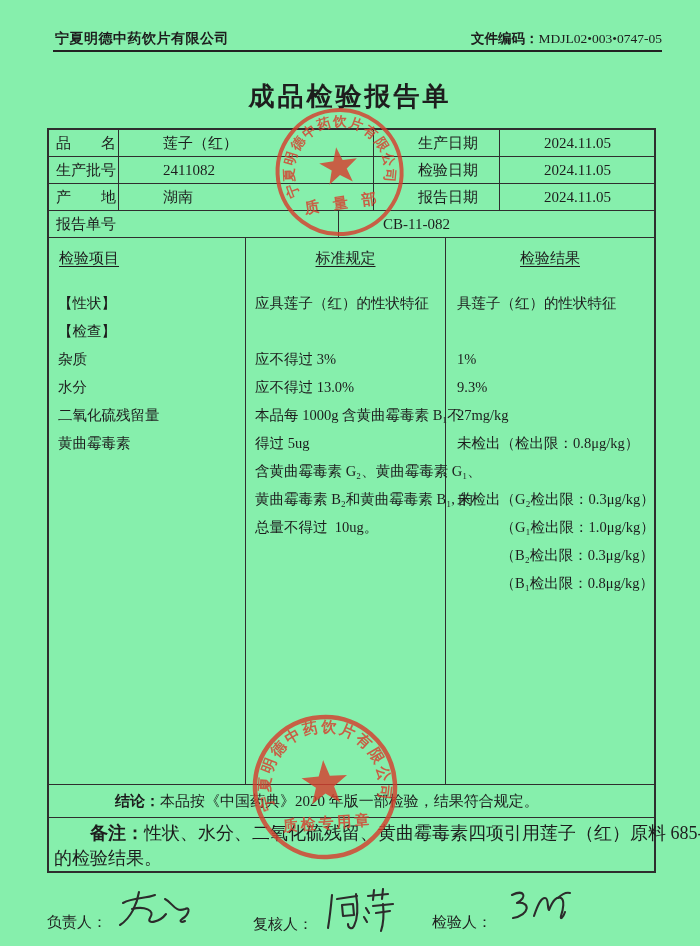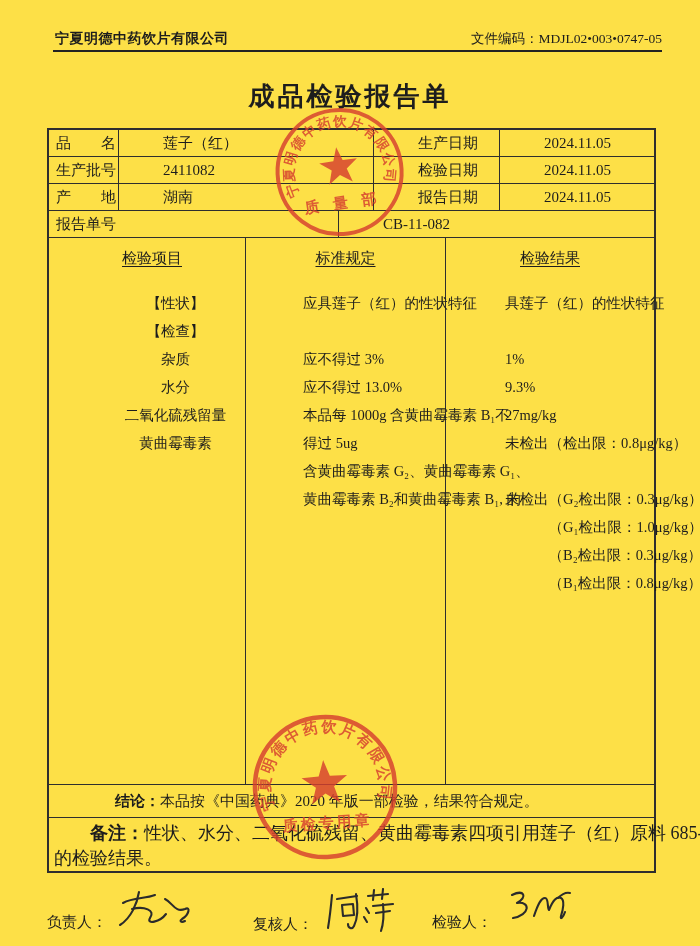--- a/index.html
+++ b/index.html
@@ -1,48 +1,48 @@
 <!DOCTYPE html>
 <html><head>
 <meta charset="utf-8">
 <style>
   html,body { margin:0; padding:0; background:#ffffff; }
   #page {
-    position:relative; width:700px; height:946px; background:#fde047;
+    position:relative; width:700px; height:946px; background:#86efac;
     font-family:"Liberation Serif","DejaVu Serif",serif; color:#1d1d1d;
     overflow:hidden;
   }
   
   .company   { position:absolute; left:55px;  top:30px; font-size:14px; font-weight:600; letter-spacing:.5px; }
   .doccode   { position:absolute; right:38px; top:30px; font-size:13.5px; }
-  .doccode b { font-weight:400;margin-left:32px; }
+  .doccode b { font-weight:700;margin-left:32px; }
   .hrule     { position:absolute; left:53px; right:38px; top:50px; border-top:2px solid #222; }
   .title     { position:absolute; left:0; right:0; top:79px; text-align:center;
                font-size:26px; font-weight:700; letter-spacing:3px; }
   
   .rtable { position:absolute; left:47px; top:128px; width:609px; height:745px;
             border:2px solid #2e2e2e; box-sizing:border-box; font-size:15px; }
   .info-row { display:flex; height:27px; border-bottom:1px solid #2e2e2e; box-sizing:border-box;gap:36px; }
   .cell { display:flex; align-items:center; box-sizing:border-box; padding:0 8px;
           border-right:1px solid #2e2e2e; white-space:pre; overflow:hidden; }
   .c-label  { width:70px;  padding-left:7px; }
   .c-value  { width:219px; }
   .c-label2 { width:90px;  }
   .c-value2 { flex:1; border-right:none; }
   .c-wide   { width:290px; padding-left:7px; }
   
   .cols { display:flex; height:547px; border-bottom:1px solid #2e2e2e; box-sizing:border-box; }
   .col  { position:relative; box-sizing:border-box; }
-  .col1 { width:197px; border-right:1px solid #2e2e2e;text-align:center; }
+  .col1 { width:197px; border-right:1px solid #2e2e2e; }
   .col2 { width:200px; border-right:1px solid #2e2e2e; }
   .col3 { flex:1; }
   .col-header { margin-top:11px; font-size:15px; text-decoration:underline; text-underline-offset:3px; }
   .col1 .col-header { margin-left:10px; }
   .col2 .col-header, .col3 .col-header { text-align:center; }
-  .col-lines { position:absolute; top:51px; left:0; right:0;padding-left:48px; }
+  .col-lines { position:absolute; top:51px; left:0; right:0; }
   .line { height:28px; line-height:28px; padding-left:9px; white-space:pre;
           font-size:14.5px; overflow:visible; }
   .col3 .line { padding-left:11px; }
   
   .concl  { display:flex; align-items:center; height:33px; border-bottom:1px solid #2e2e2e;
             box-sizing:border-box; padding-left:66px; }
   .concl b { font-weight:700; }
   .remark { height:53px; box-sizing:border-box; padding:3px 5px 0 5px; line-height:25px; font-size:18px; }
   .remark .r1 { padding-left:36px; white-space:pre; }
   .remark .r2 { padding-left:0; }
@@ -113,20 +113,21 @@
         <div class="col-header">标准规定</div>
         <div class="col-lines">
             <div class="line">应具莲子（红）的性状特征</div>
             <div class="line"></div>
             <div class="line">应不得过 3%</div>
             <div class="line">应不得过 13.0%</div>
             <div class="line">本品每 1000g 含黄曲霉毒素 B₁不</div>
             <div class="line">得过 5ug</div>
             <div class="line">含黄曲霉毒素 G₂、黄曲霉毒素 G₁、</div>
             <div class="line">黄曲霉毒素 B₂和黄曲霉毒素 B₁, 的</div>
+            <div class="line">总量不得过  10ug。</div>
           </div>
       </div>
       <div class="col col3">
         <div class="col-header">检验结果</div>
         <div class="col-lines">
             <div class="line">具莲子（红）的性状特征</div>
             <div class="line"></div>
             <div class="line">1%</div>
             <div class="line">9.3%</div>
             <div class="line">27mg/kg</div>

